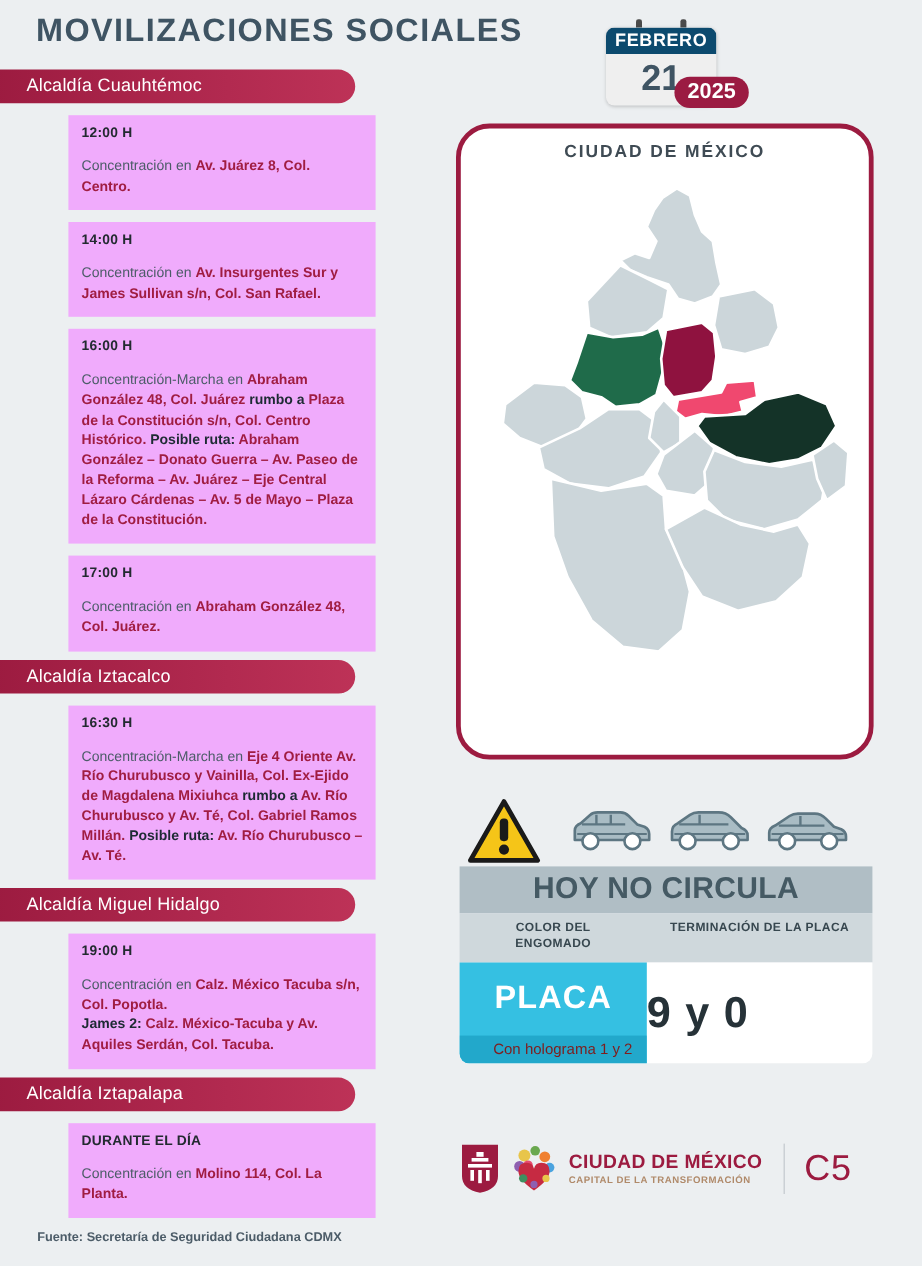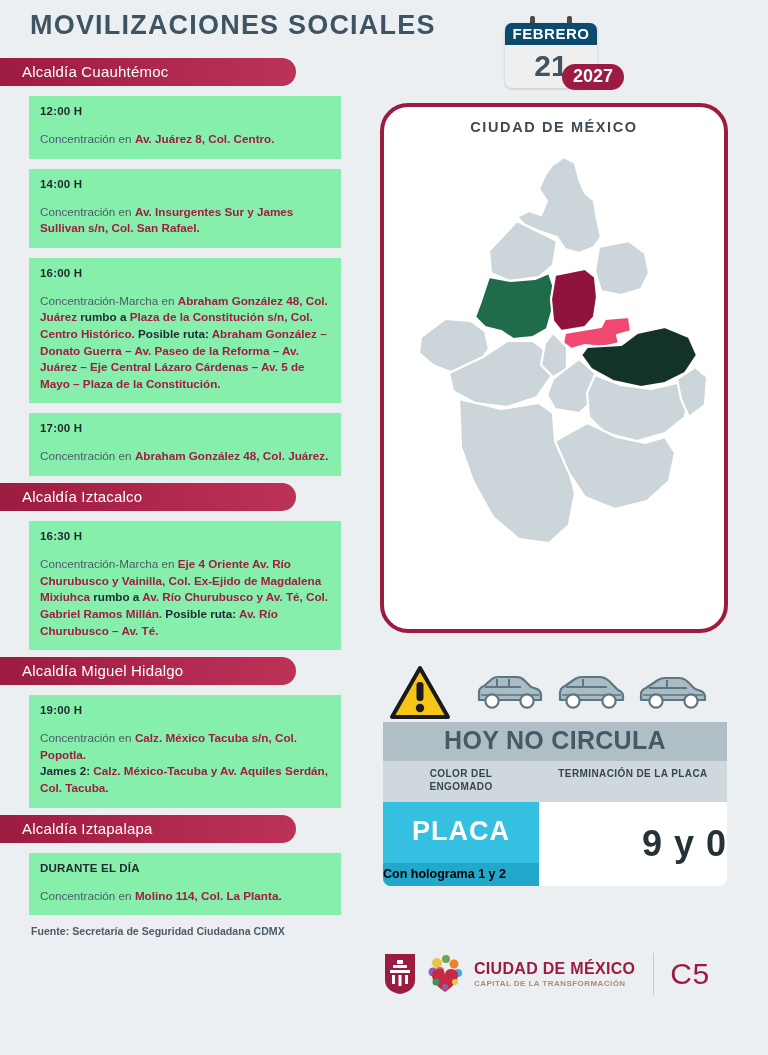--- a/index.html
+++ b/index.html
@@ -89,22 +89,22 @@
     width: 302px;
     background: linear-gradient(to right, #9c1b40 0%, #b22a50 65%, #bd3257 100%);
     border-radius: 0 16px 16px 0;
     color: #ffffff;
     font-size: 15px;
     padding: 5px 0 6px 28px;
     letter-spacing: .2px;
   }
   .event-card {
     margin: 10px auto 7px;
-    width: 312px;
-    background: #86efac;
+    width: 256px;
+    background: #f0abfc;
     padding: 9px 11px 11px;
   }
   .event-time {
     font-size: 11.5px;
     font-weight: bold;
     color: #222a30;
     letter-spacing: .2px;
     margin-bottom: 14px;
   }
   .event-text {
@@ -198,31 +198,31 @@
     font-size: 27px;
     font-weight: bold;
     letter-spacing: 1px;
     padding-top: 14px;
   }
   #hnc-holo {
     position: absolute;
     left: 0; bottom: 0;
     width: 100%;
     background: #22a8cb;
-    color: #000000;
+    color: #7f1d1d;
     font-size: 12.5px;
-    font-weight: bold;
-    padding: 4px 0 5px 0;
+    font-weight: normal;
+    padding: 4px 0 5px 28px;
   }
   #hnc-plate-box {
     flex: 1;
     background: #ffffff;
     display: flex;
     align-items: center;
-    justify-content: flex-end;
+    justify-content: flex-start;
     border-bottom-right-radius: 8px;
   }
   #hnc-plate {
     font-size: 36px;
     font-weight: bold;
     color: #263238;
     letter-spacing: 1px;
   }
 
   
@@ -268,21 +268,21 @@
 
   <div id="page-title">MOVILIZACIONES SOCIALES</div>
 
   <div id="calendar">
     <div class="cal-ring r1"></div>
     <div class="cal-ring r2"></div>
     <div class="cal-body">
       <div class="cal-month">FEBRERO</div>
       <div class="cal-day">21</div>
     </div>
-    <div class="cal-year">2027</div>
+    <div class="cal-year">2025</div>
   </div>
 
   <div id="left-col">
       <div class="borough-pill">Alcaldía Cuauhtémoc</div>
       <div class="event-card">
         <div class="event-time">12:00 H</div>
         <div class="event-text"><span>Concentración</span><span> en </span><b>Av. Juárez 8, Col. Centro.</b></div>
       </div>
       <div class="event-card">
         <div class="event-time">14:00 H</div>

